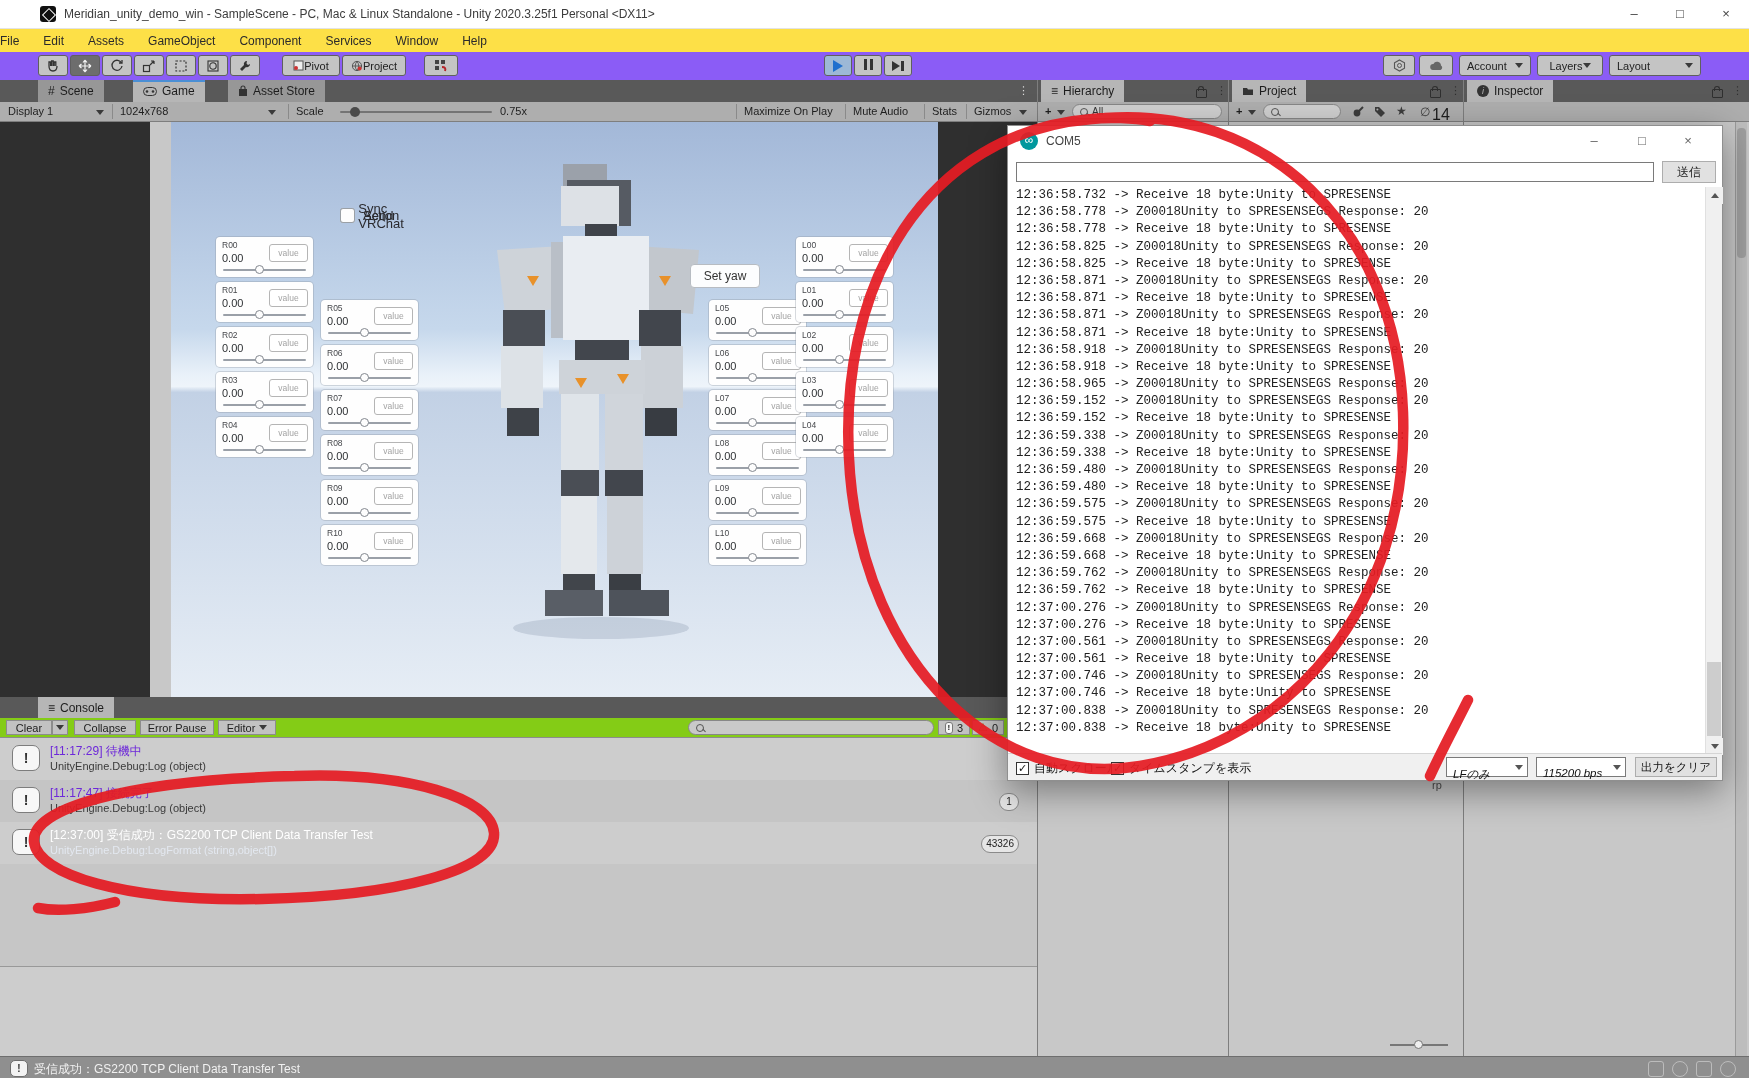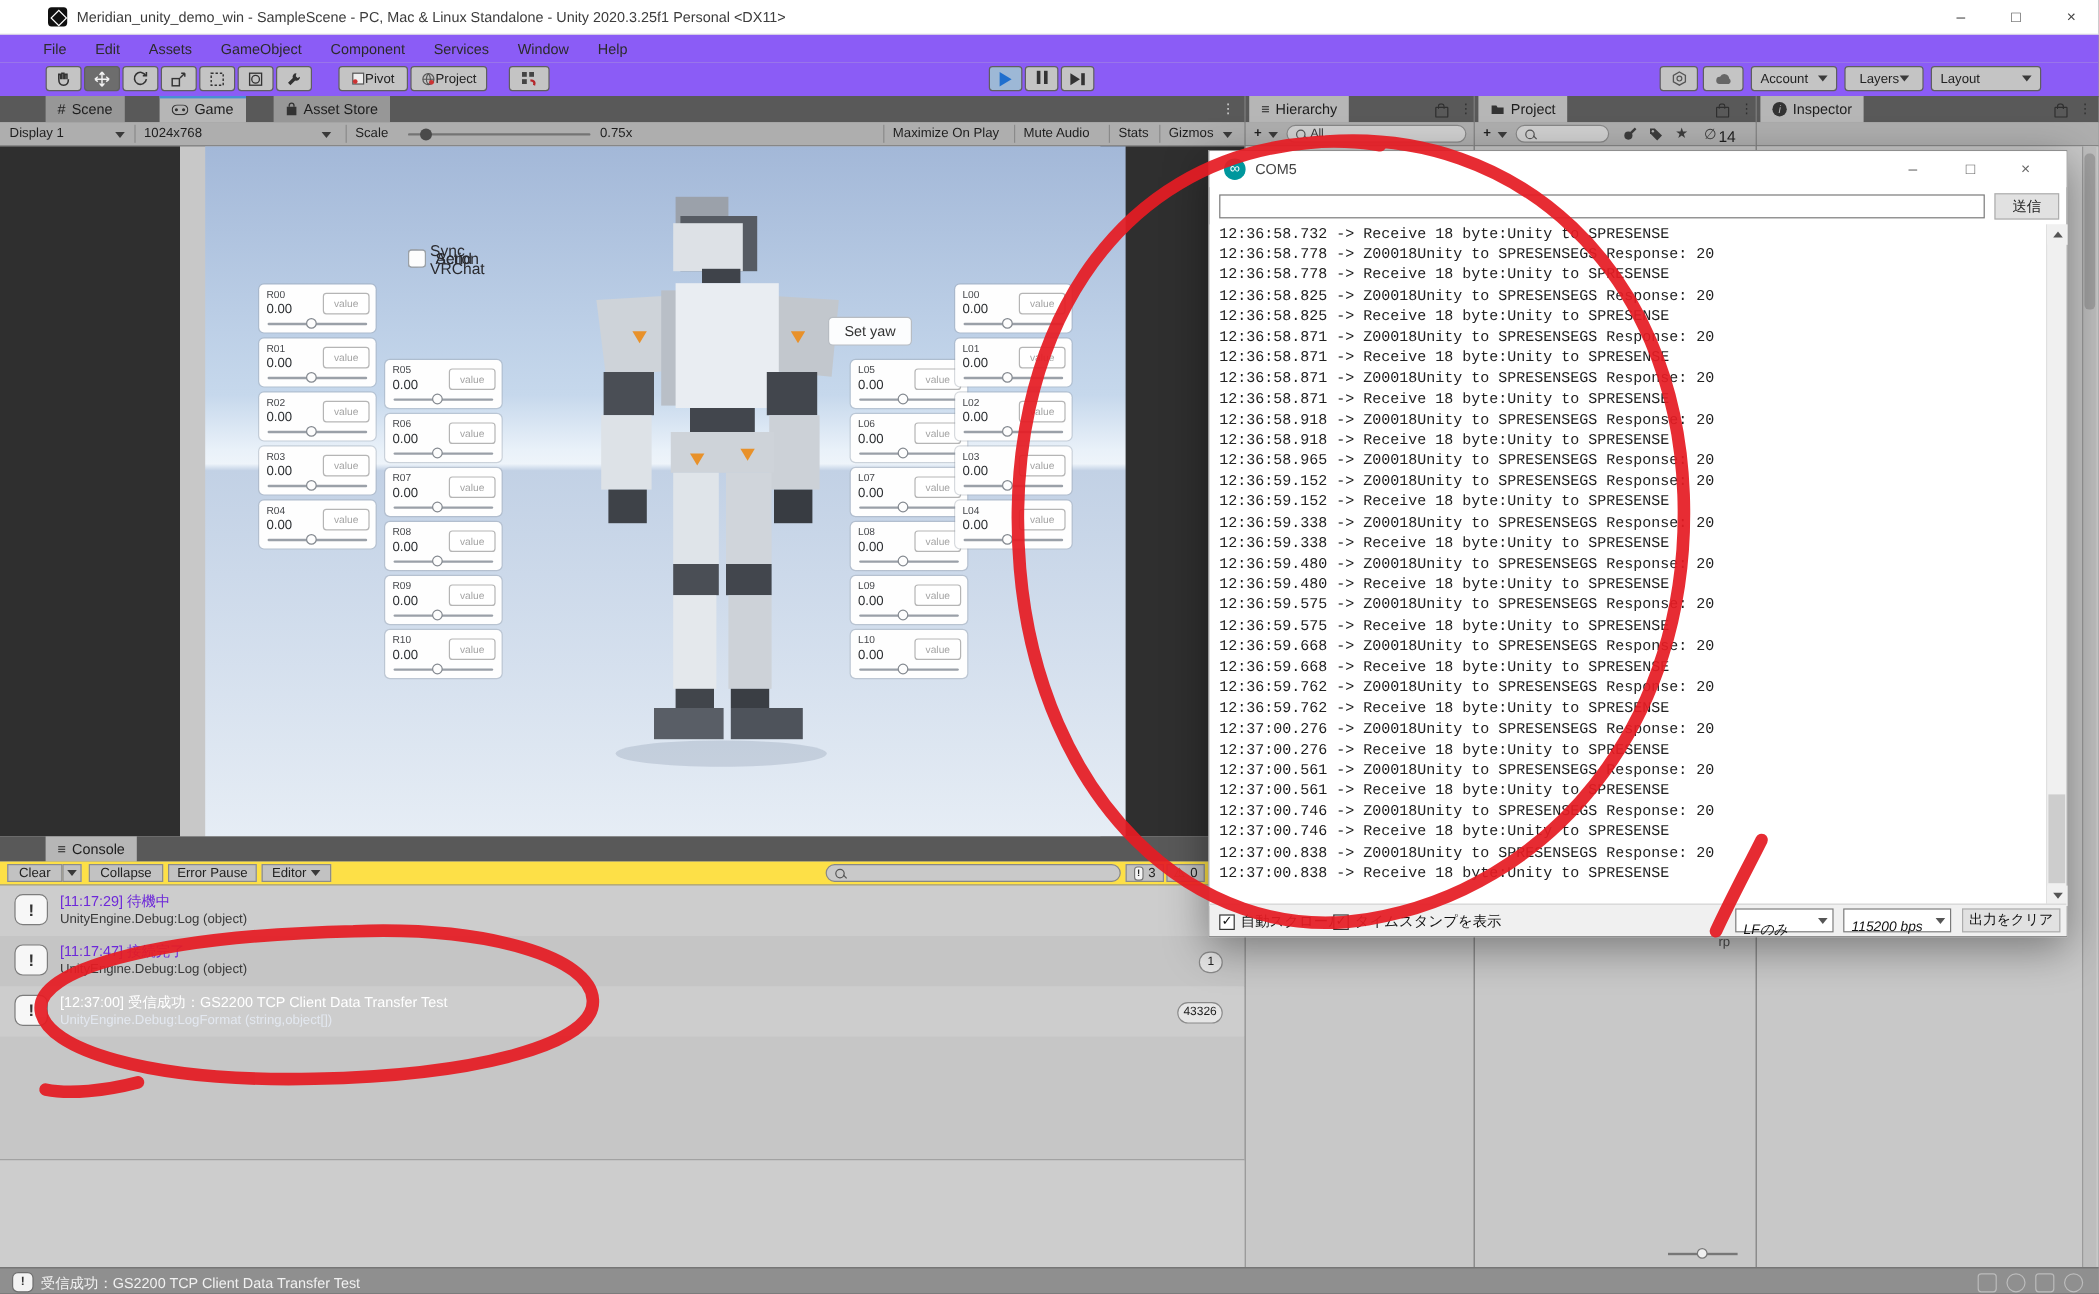--- a/index.html
+++ b/index.html
@@ -9,22 +9,22 @@
   .sep{position:absolute;top:2px;bottom:2px;width:1px;background:#8a8a8a;}
   .caret{display:inline-block;width:0;height:0;border-left:4px solid transparent;
          border-right:4px solid transparent;border-top:5px solid #3a3a3a;vertical-align:middle;}
   
   #titlebar{left:0;top:0;width:1749px;height:28px;background:#ffffff;border-bottom:1px solid #e3e3e3;}
   #unity-logo{left:40px;top:6px;width:16px;height:16px;background:#101010;border-radius:3px;}
   #unity-logo i{position:absolute;left:4px;top:4px;width:8px;height:8px;border:1.5px solid #fff;transform:rotate(45deg);}
   #win-title{left:64px;top:7px;font-size:12px;color:#3c3c3c;white-space:nowrap;}
   .winbtn{top:0;width:46px;height:28px;text-align:center;line-height:28px;font-size:13px;color:#444;}
   
-  #menubar{left:0;top:29px;width:1749px;height:23px;background:#8b5cf6;display:flex;align-items:center;
-           padding-left:36px;gap:24px;box-sizing:border-box;}
+  #menubar{left:0;top:29px;width:1749px;height:23px;background:#fde047;display:flex;align-items:center;
+           gap:24px;box-sizing:border-box;}
   #menubar span{font-size:12px;color:#2b2b2b;}
   
   #maintoolbar{left:0;top:52px;width:1749px;height:28px;background:#8b5cf6;border-bottom:1px solid #636363;}
   .toolbtn{position:absolute;top:3px;height:21px;background:#c4c4c4;border:1px solid #5f5f5f;border-radius:3px;
            display:flex;align-items:center;justify-content:center;font-size:11px;color:#222;box-sizing:border-box;}
   .toolbtn.sel{background:#6d6d6d;}
   .toolbtn svg{display:block;}
   .playtri{width:0;height:0;border-top:6px solid transparent;border-bottom:6px solid transparent;border-left:10px solid #1f6fce;}
   .pausebars i{display:inline-block;width:3px;height:11px;background:#333;margin:0 1.5px;}
   .steptri{width:0;height:0;border-top:5px solid transparent;border-bottom:5px solid transparent;border-left:8px solid #333;}
@@ -60,21 +60,21 @@
          box-shadow:0 0 0 1px rgba(140,150,160,.35);}
   .slbl{position:absolute;left:6px;top:3px;font-size:8.5px;color:#46484c;}
   .snum{position:absolute;left:6px;top:15px;font-size:11px;color:#2e3134;}
   .svalbox{position:absolute;right:5px;top:7px;width:37px;height:16px;border:1px solid #b5b5b5;border-radius:3px;
            background:#fff;font-size:8.5px;color:#a3a3a3;text-align:center;line-height:16px;}
   .strack{position:absolute;left:7px;right:7px;bottom:6px;height:2px;background:#9aa0a8;border-radius:1px;}
   .sthumb{position:absolute;left:38%;top:-4px;width:9px;height:9px;background:#fdfdfd;border:1px solid #83888f;
           border-radius:50%;box-sizing:border-box;}
   
   #console-tabstrip{left:0;top:697px;width:1037px;height:21px;background:#595959;}
-  #console-toolbar{left:0;top:718px;width:1037px;height:20px;background:#fde047;border-bottom:1px solid #8c8c8c;box-sizing:border-box;}
+  #console-toolbar{left:0;top:718px;width:1037px;height:20px;background:#84cc16;border-bottom:1px solid #8c8c8c;box-sizing:border-box;}
   .cbtn{position:absolute;top:2px;height:15px;background:#c2c2c2;border:1px solid #8c8c8c;font-size:11px;color:#222;
         display:flex;align-items:center;justify-content:center;gap:4px;padding:0 6px;box-sizing:border-box;}
   #console-entries{left:0;top:738px;width:1037px;height:126px;}
   .centry{position:relative;width:1037px;height:42px;}
   div.centry:nth-of-type(odd){background:#cdcdcd;}
   div.centry:nth-of-type(even){background:#c5c5c5;}
   .centry.selected{background:#46689e;}
   .cicon{position:absolute;left:12px;top:7px;width:26px;height:24px;background:#f7f7f7;border:1px solid #7d7d7d;
          border-radius:7px;text-align:center;line-height:24px;font-weight:bold;font-size:14px;color:#333;}
   .cl1{position:absolute;left:50px;top:5px;font-size:12px;color:#6d28d9;white-space:nowrap;}
@@ -341,21 +341,21 @@
     <svg class="abs" style="left:124px;top:4px" width="12" height="12" viewBox="0 0 12 12">
         <circle cx="5" cy="7" r="3.4" fill="#3c3c3c"></circle>
         <path d="M7 5 11 1" stroke="#3c3c3c" stroke-width="2"></path>
       </svg>
     <svg class="abs" style="left:146px;top:4px" width="12" height="12" viewBox="0 0 12 12">
         <path d="M1 5V1h4l6 6-4 4Z" fill="#3c3c3c"></path>
         <circle cx="3.4" cy="3.4" r="1" fill="#aeaeae"></circle>
       </svg>
     <span class="abs" style="left:168px;top:2px;font-size:12px;color:#3c3c3c">★</span>
     <span class="abs" style="left:192px;top:3px;font-size:12px;color:#3c3c3c">∅</span>
-    <span class="abs" style="left:204px;top:4px;font-size:13px;color:#1e1e1e">14</span>
+    <span class="abs" style="left:204px;top:4px;font-size:16px;color:#1e1e1e">14</span>
   </div>
   <div class="subrow" style="left:1463px;width:286px"></div>
 
   <div class="abs panelbody" style="left:1037px;top:122px;width:191px;height:934px"></div>
   <div class="abs panelbody" style="left:1228px;top:122px;width:235px;height:934px">
     <span style="position:absolute;left:204px;top:657px;font-size:11px;color:#4d4d4d">rp</span>
   </div>
   <div class="abs panelbody" style="left:1463px;top:122px;width:286px;height:934px"></div>
   <div class="abs" id="insp-scroll"></div>
   <div class="abs" id="insp-thumb"></div>

